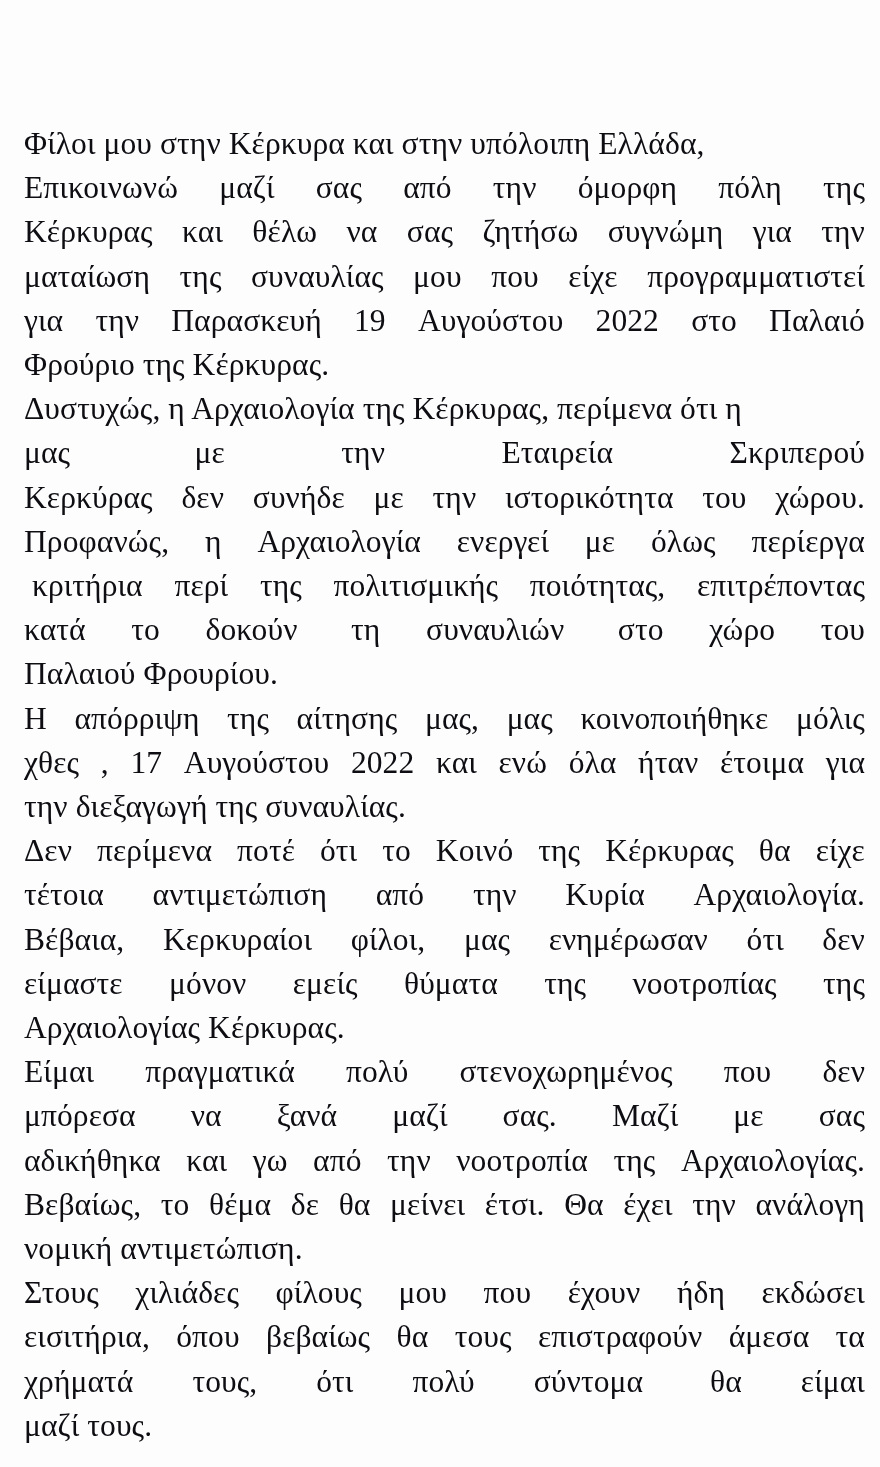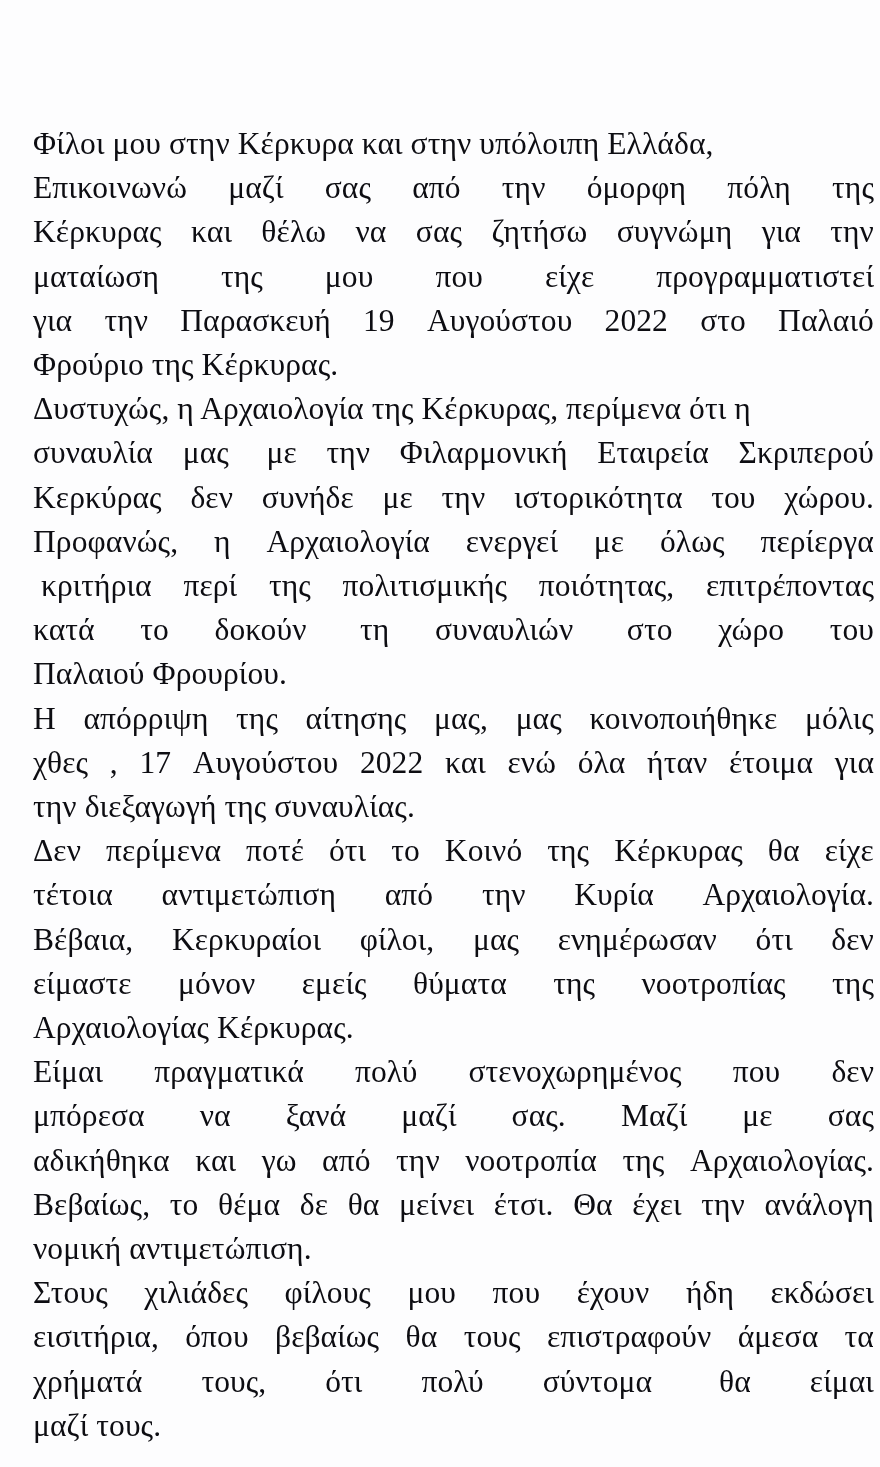--- a/index.html
+++ b/index.html
@@ -36,21 +36,20 @@
   
   .para {
     margin: 0;
     padding: 0;
   }
 
   .line {
     display: block;
     white-space: pre;
     width: 841px;
-    margin-left: 9px;
   }
 
   
   .line.just {
     display: flex;
     flex-direction: row;
     justify-content: space-between;
     align-items: center;
     white-space: pre;
   }
@@ -68,27 +67,27 @@
 </style>
 </head>
 <body>
 
 <div class="page">
   <article class="statement-body">
       <p class="para">
         <span class="line last">Φίλοι μου στην Κέρκυρα και στην υπόλοιπη Ελλάδα,</span>
         <span class="line just"><span class="w">Επικοινωνώ</span><span class="w">μαζί</span><span class="w">σας</span><span class="w">από</span><span class="w">την</span><span class="w">όμορφη</span><span class="w">πόλη</span><span class="w">της</span></span>
         <span class="line just"><span class="w">Κέρκυρας</span><span class="w">και</span><span class="w">θέλω</span><span class="w">να</span><span class="w">σας</span><span class="w">ζητήσω</span><span class="w">συγνώμη</span><span class="w">για</span><span class="w">την</span></span>
-        <span class="line just"><span class="w">ματαίωση</span><span class="w">της</span><span class="w">μου</span><span class="w">που</span><span class="w">είχε</span><span class="w">προγραμματιστεί</span></span>
+        <span class="line just"><span class="w">ματαίωση</span><span class="w">της</span><span class="w">συναυλίας</span><span class="w">μου</span><span class="w">που</span><span class="w">είχε</span><span class="w">προγραμματιστεί</span></span>
         <span class="line just"><span class="w">για</span><span class="w">την</span><span class="w">Παρασκευή</span><span class="w">19</span><span class="w">Αυγούστου</span><span class="w">2022</span><span class="w">στο</span><span class="w">Παλαιό</span></span>
         <span class="line last">Φρούριο της Κέρκυρας.</span>
       </p>
       <p class="para">
         <span class="line last">Δυστυχώς, η Αρχαιολογία της Κέρκυρας, περίμενα ότι η</span>
-        <span class="line just"><span class="w">συναυλία</span><span class="w">μας</span><span class="w"> με</span><span class="w">την</span><span class="w">Φιλαρμονική</span><span class="w">Εταιρεία</span><span class="w">Σκριπερού</span></span>
+        <span class="line just"><span class="w">μας</span><span class="w"> με</span><span class="w">την</span><span class="w">Εταιρεία</span><span class="w">Σκριπερού</span></span>
         <span class="line just"><span class="w">Κερκύρας</span><span class="w">δεν</span><span class="w">συνήδε</span><span class="w">με</span><span class="w">την</span><span class="w">ιστορικότητα</span><span class="w">του</span><span class="w">χώρου.</span></span>
         <span class="line just"><span class="w">Προφανώς,</span><span class="w">η</span><span class="w">Αρχαιολογία</span><span class="w">ενεργεί</span><span class="w">με</span><span class="w">όλως</span><span class="w">περίεργα</span></span>
         <span class="line just"><span class="w"> κριτήρια</span><span class="w">περί</span><span class="w">της</span><span class="w">πολιτισμικής</span><span class="w">ποιότητας,</span><span class="w">επιτρέποντας</span></span>
         <span class="line just"><span class="w">κατά</span><span class="w">το</span><span class="w">δοκούν</span><span class="w"> τη</span><span class="w">συναυλιών</span><span class="w"> στο</span><span class="w">χώρο</span><span class="w">του</span></span>
         <span class="line last">Παλαιού Φρουρίου.</span>
       </p>
       <p class="para">
         <span class="line just"><span class="w">Η</span><span class="w">απόρριψη</span><span class="w">της</span><span class="w">αίτησης</span><span class="w">μας,</span><span class="w">μας</span><span class="w">κοινοποιήθηκε</span><span class="w">μόλις</span></span>
         <span class="line just"><span class="w">χθες</span><span class="w">,</span><span class="w">17</span><span class="w">Αυγούστου</span><span class="w">2022</span><span class="w">και</span><span class="w">ενώ</span><span class="w">όλα</span><span class="w">ήταν</span><span class="w">έτοιμα</span><span class="w">για</span></span>
         <span class="line last">την διεξαγωγή της συναυλίας.</span>

